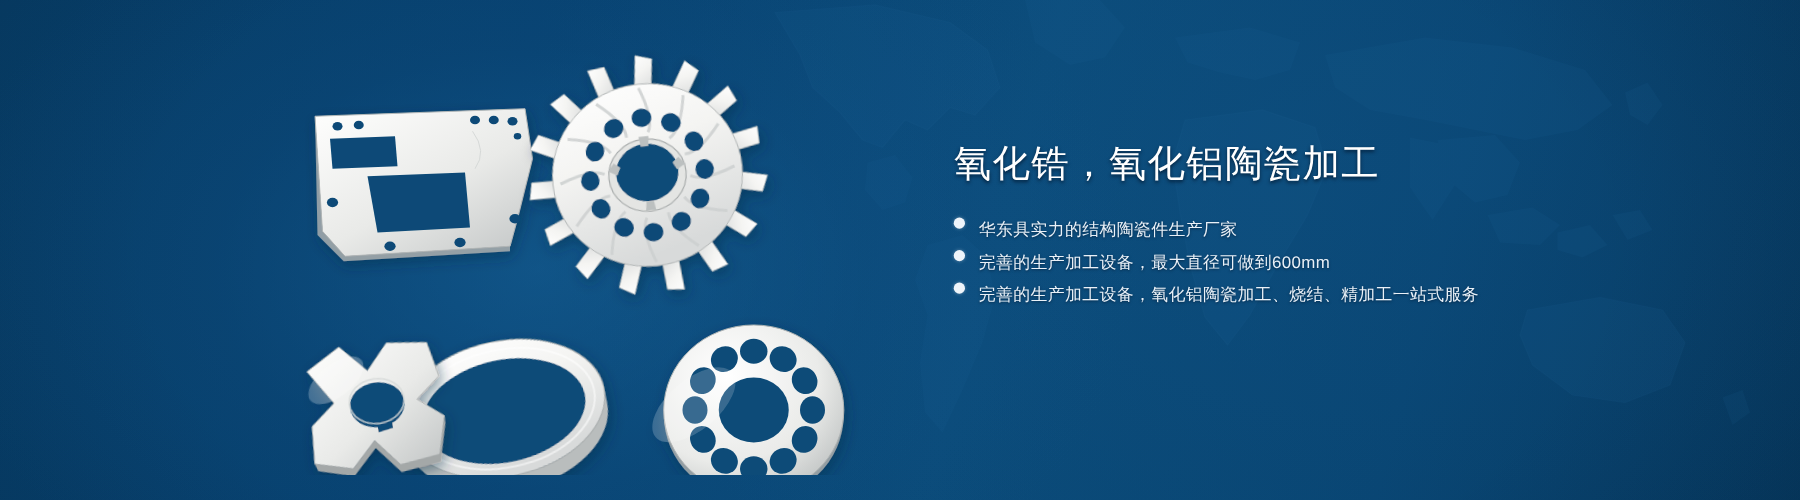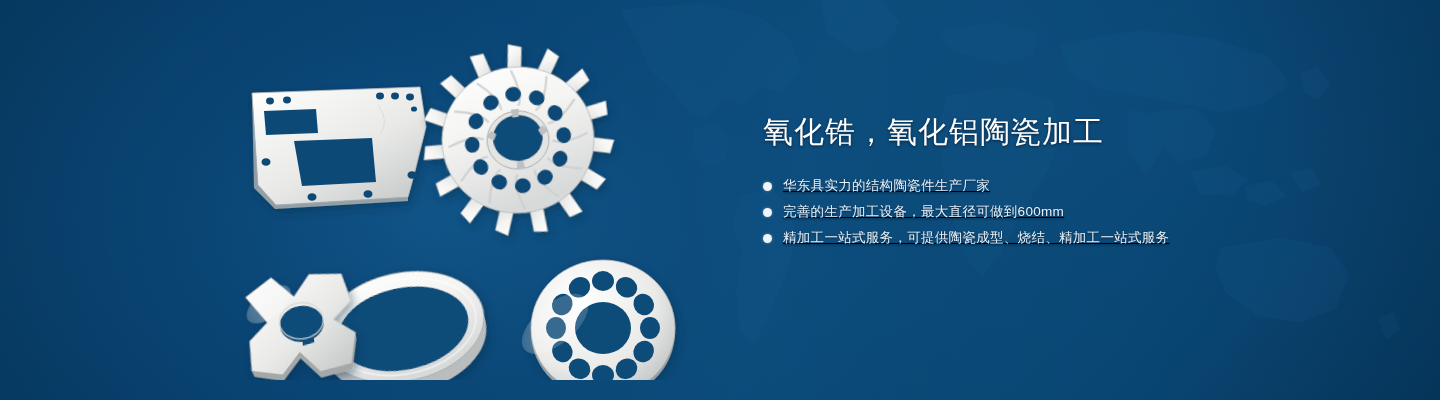--- a/index.html
+++ b/index.html
@@ -60,24 +60,22 @@
     font-weight:400;
     text-shadow:0 1px 3px rgba(0,18,38,0.75);
     white-space:nowrap;
   }
   .bullets{
     margin-top:22px;
     list-style:none;
   }
   .bullet{
     display:flex;
-    align-items:center;
     height:24px;
     margin-bottom:2px;
-    text-decoration:underline;
   }
   .dot{
     width:9px; height:9px;
     border-radius:50%;
     background:#eef4fa;
     flex:0 0 auto;
     margin-right:11px;
     box-shadow:0 0 3px rgba(255,255,255,0.35);
   }
   .bullet-text{
@@ -306,18 +304,18 @@
       <li class="bullet">
         <span class="dot"></span>
         <span class="bullet-text">华东具实力的结构陶瓷件生产厂家</span>
       </li>
       <li class="bullet">
         <span class="dot"></span>
         <span class="bullet-text">完善的生产加工设备，最大直径可做到600mm</span>
       </li>
       <li class="bullet">
         <span class="dot"></span>
-        <span class="bullet-text">精加工一站式服务，可提供陶瓷成型、烧结、精加工一站式服务</span>
+        <span class="bullet-text">完善的生产加工设备，氧化铝陶瓷加工、烧结、精加工一站式服务</span>
       </li>
     </ul>
   </div>
 
 </div>
 
 </body></html>

